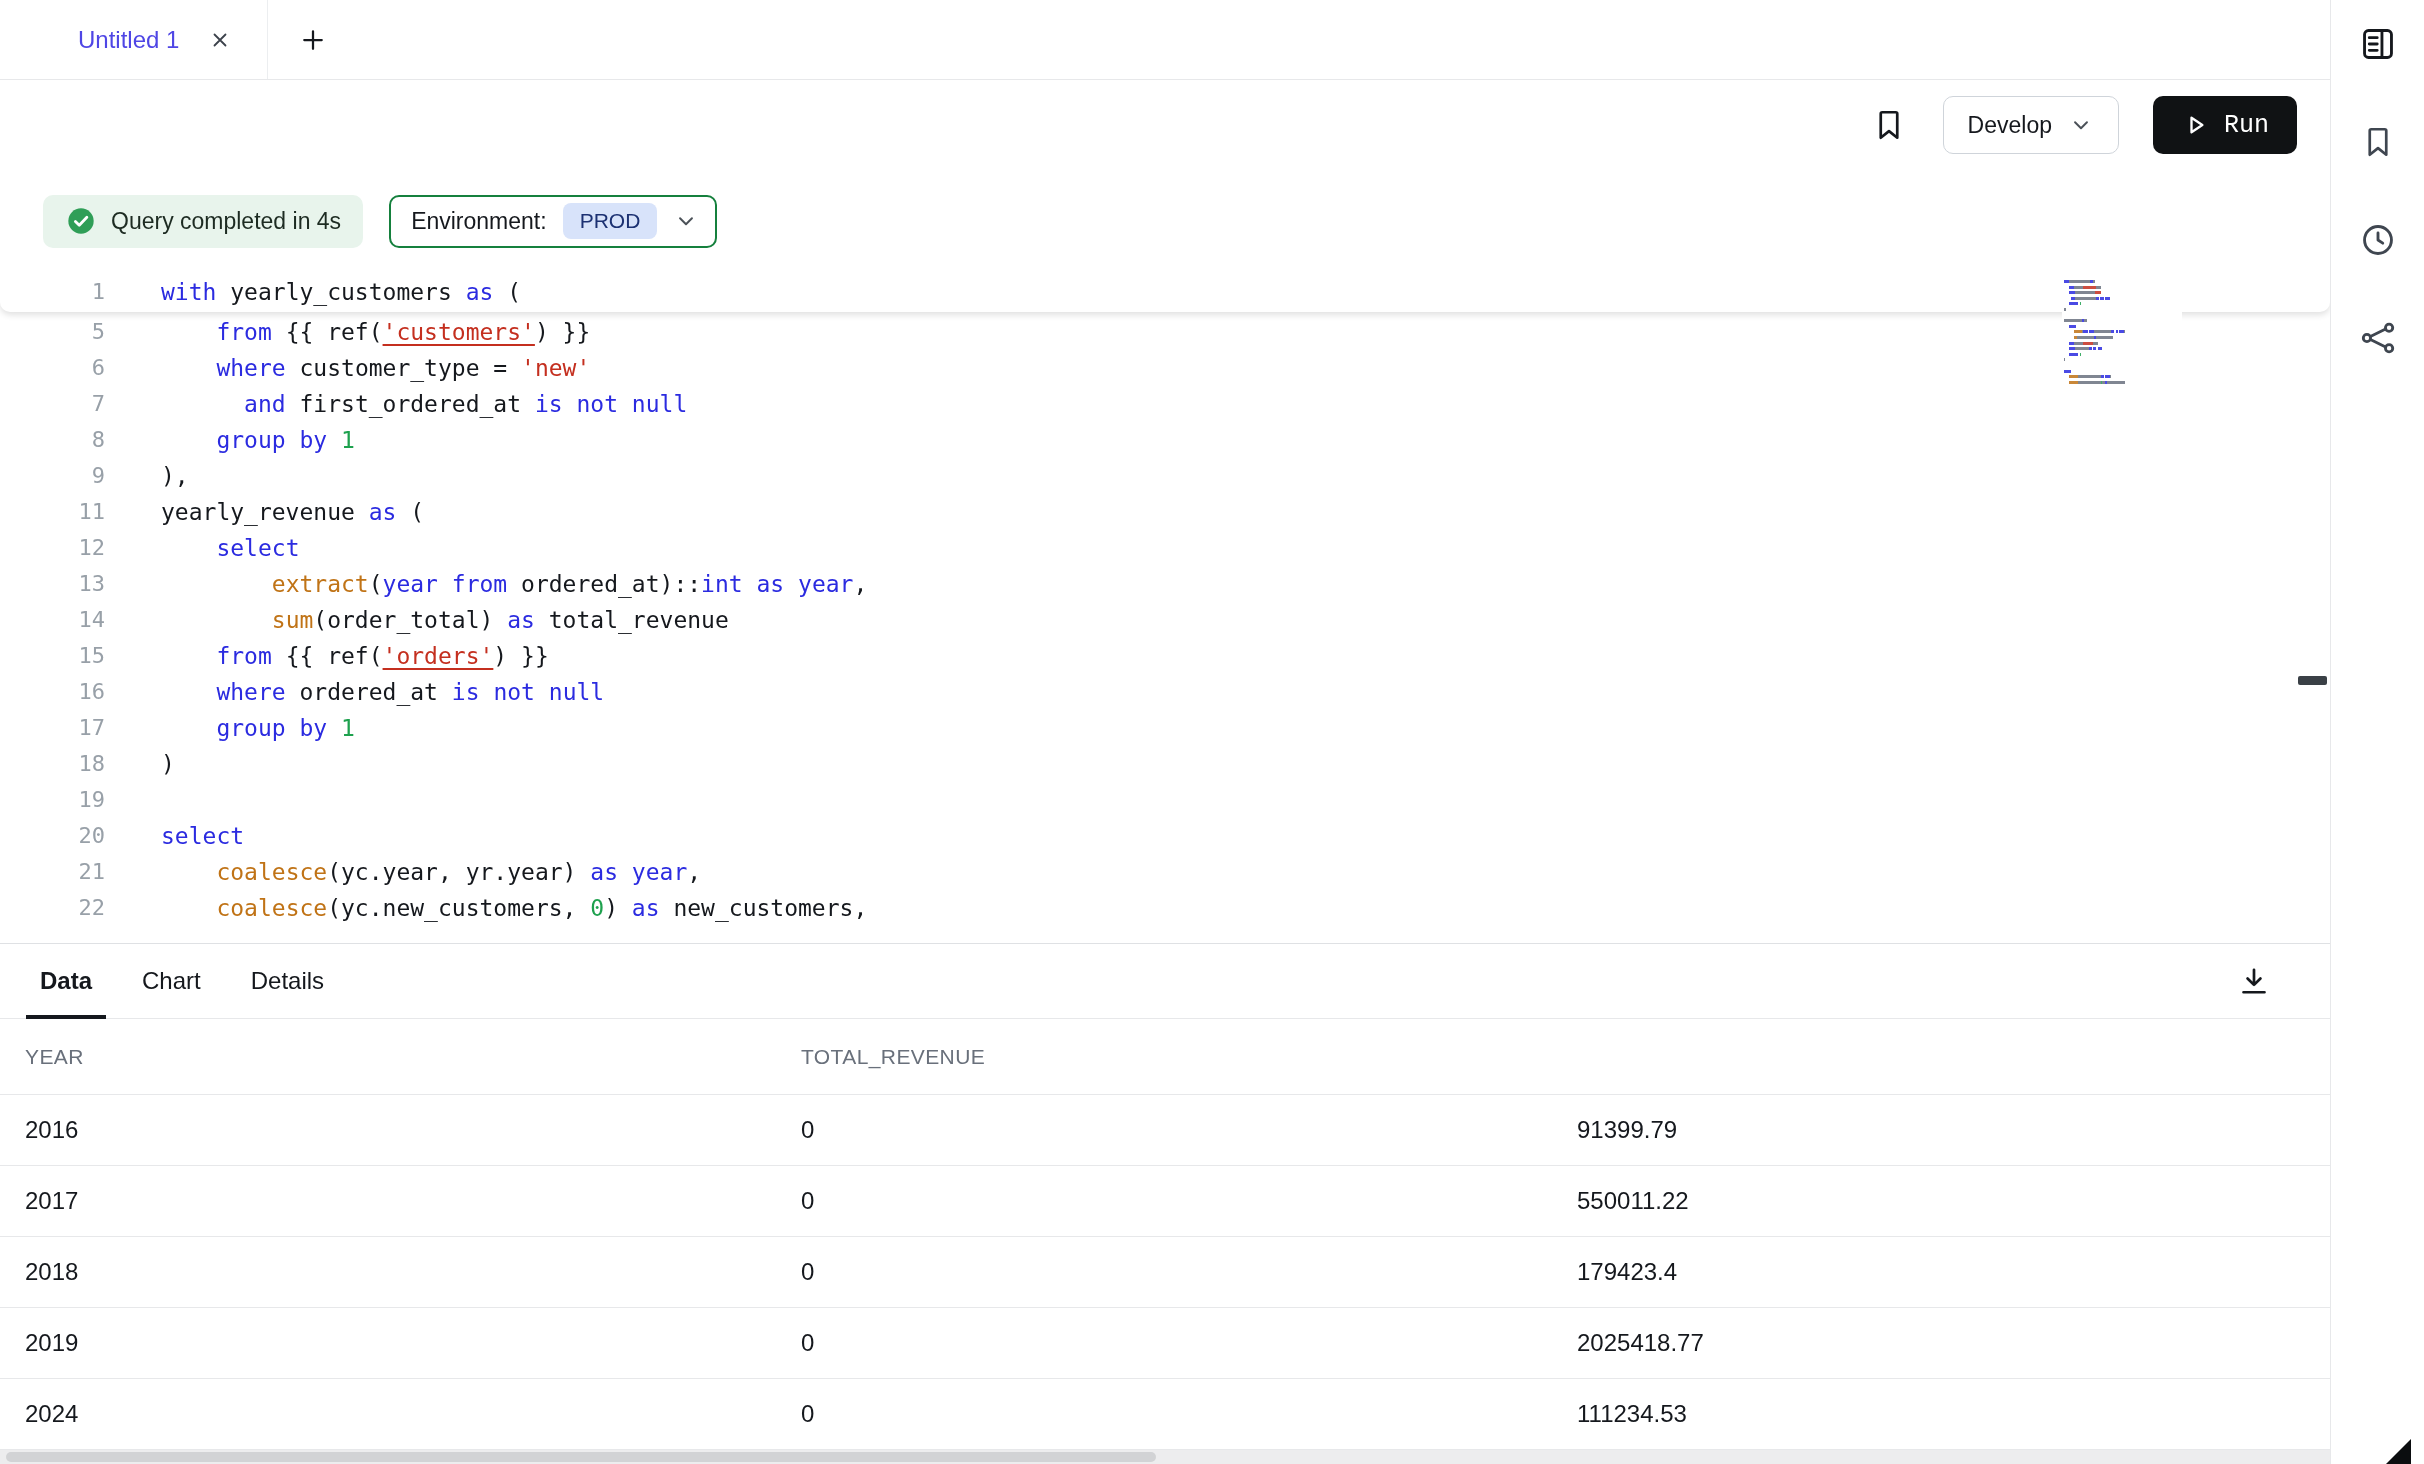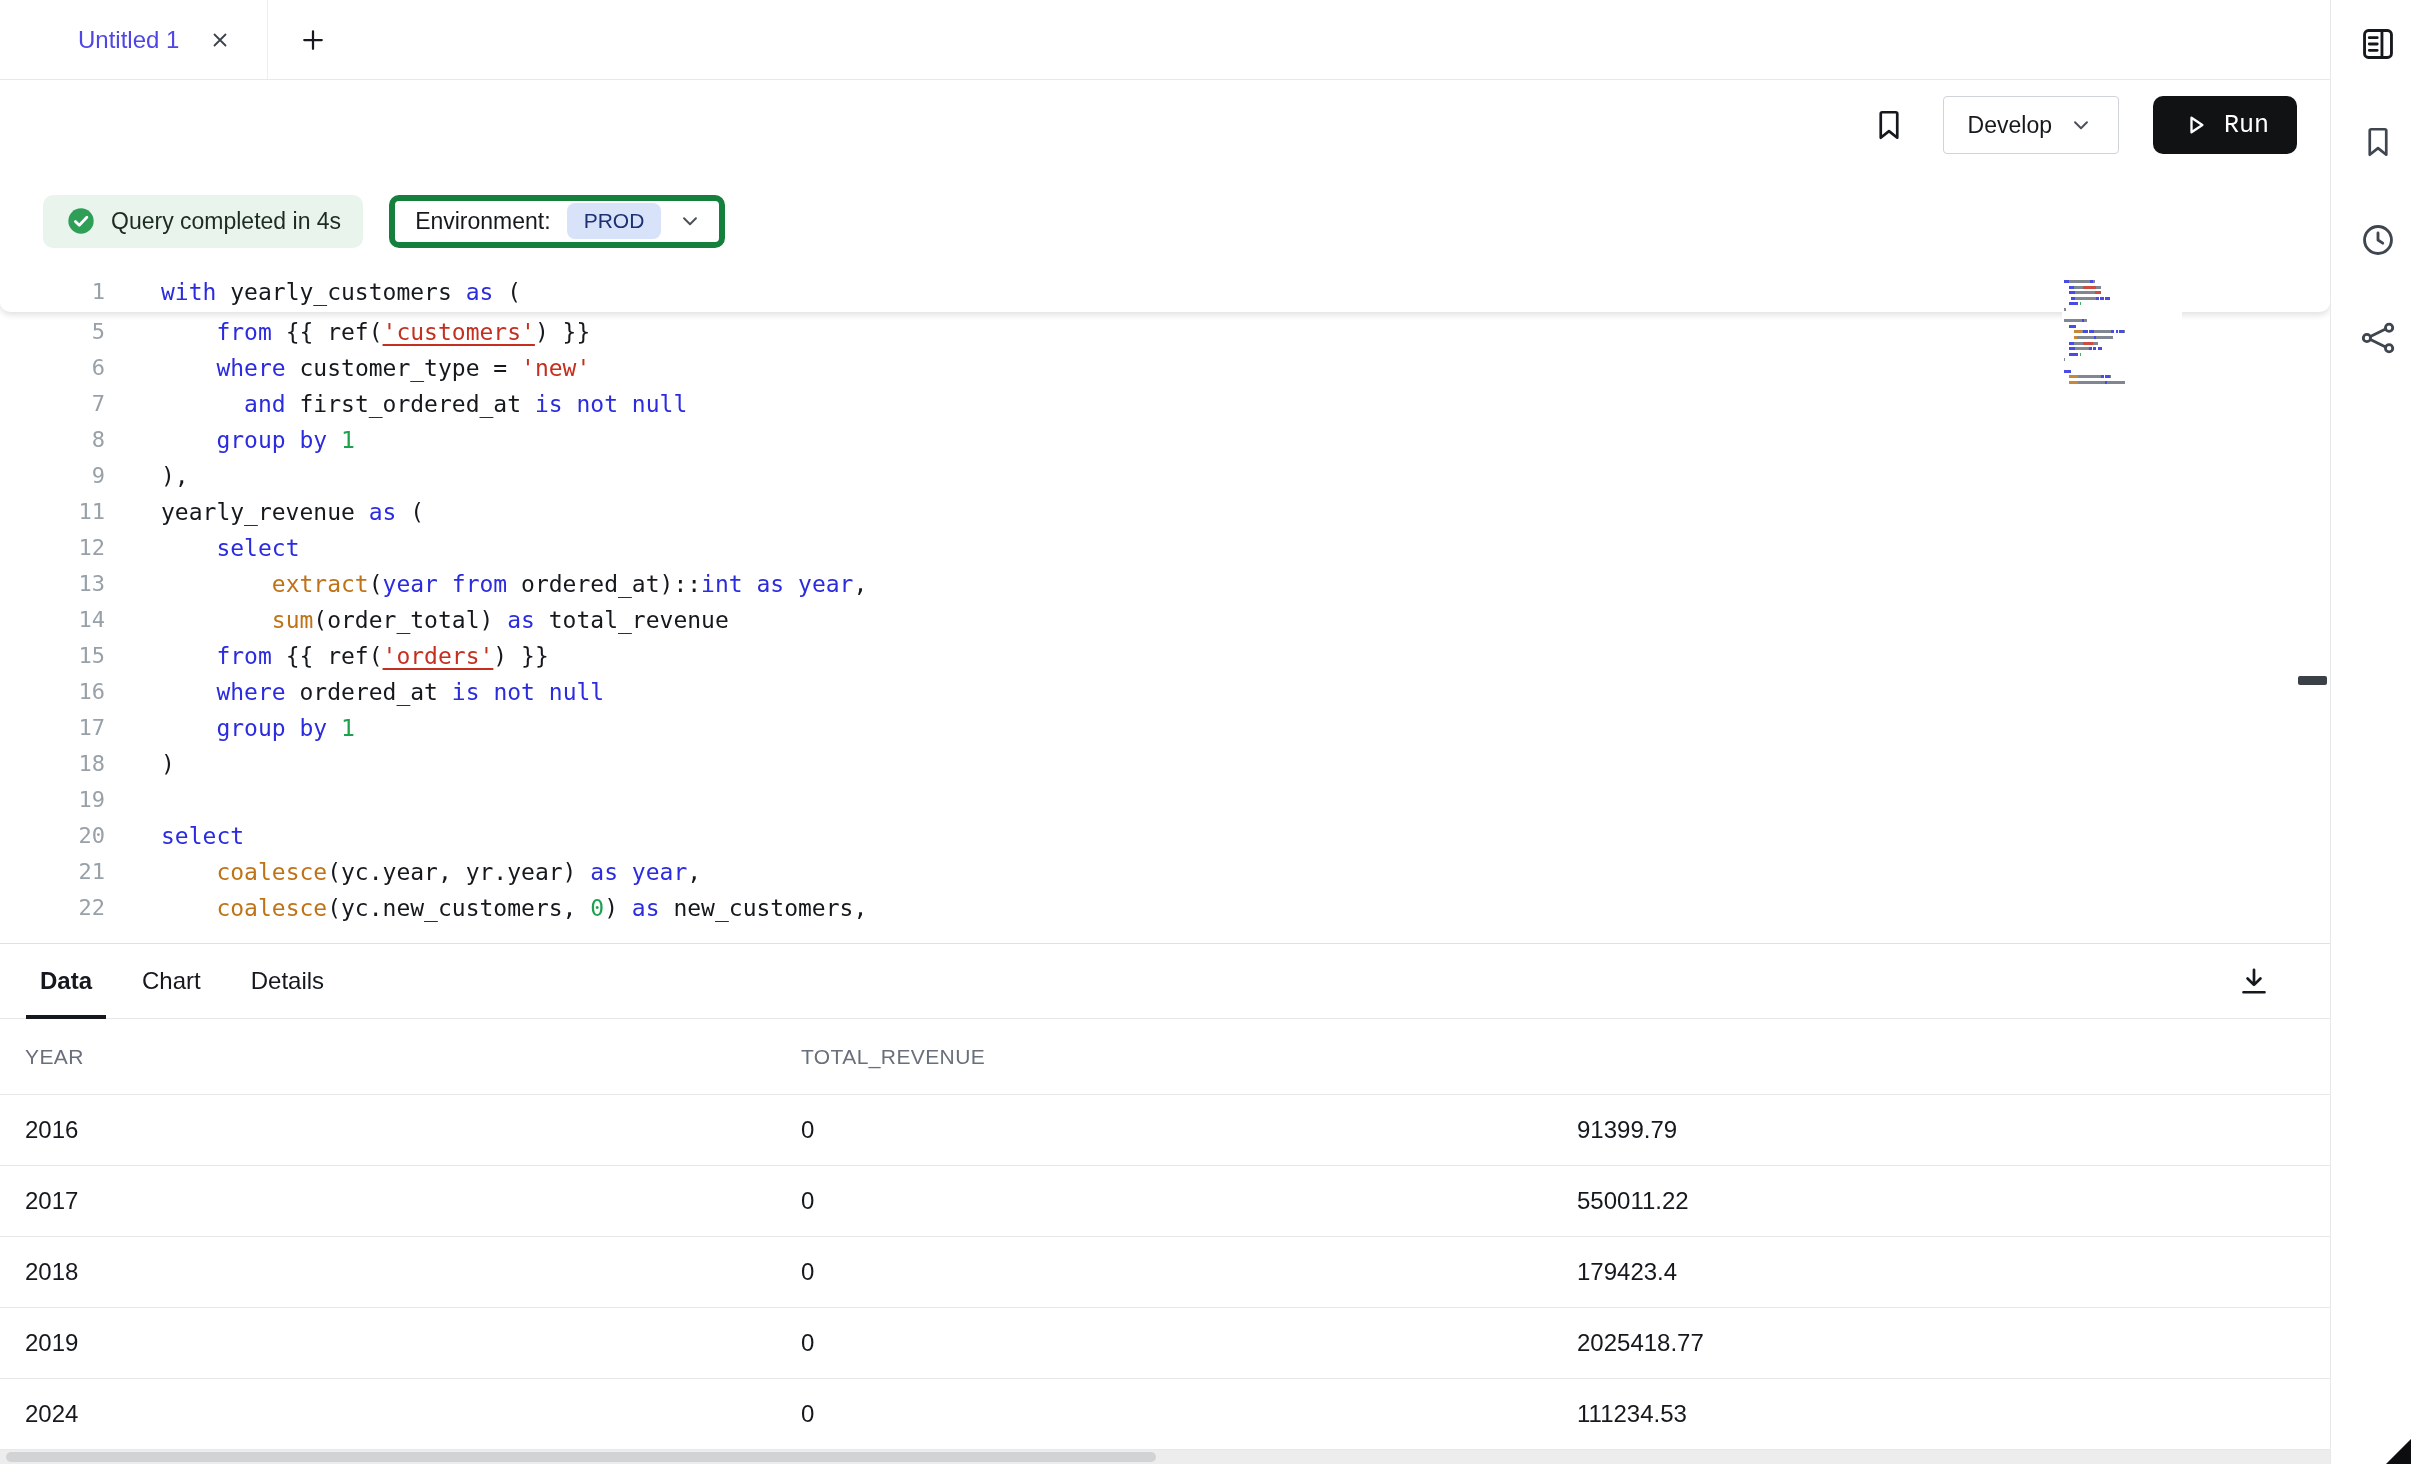--- a/index.html
+++ b/index.html
@@ -18,30 +18,30 @@
   .tab { height:100%; display:flex; align-items:center; gap:26px; padding:0 32px 0 51px;
          border-right:1px solid #eceef0; }
   .tab-label { color:#4f46e5; font-size:24px; }
   .tab-close { width:30px; height:30px; color:#3c424b; display:flex; align-items:center; justify-content:center; cursor:pointer; }
   .newtab { margin-left:26px; width:38px; height:38px; color:#15181d; display:flex; align-items:center; justify-content:center; cursor:pointer; }
 
   
   .toolbar { height:90px; flex:none; display:flex; align-items:center; justify-content:flex-end;
              gap:34px; padding-right:33px; }
   .bm-btn { width:40px; height:40px; color:#15181d; display:flex; align-items:center; justify-content:center; cursor:pointer; }
-  .develop-btn { height:58px; border:1px solid #cfd4da; border-radius:4px; background:#fff;
+  .develop-btn { height:58px; border:1px solid #cfd4da; border-radius:10px; background:#fff;
                  display:flex; align-items:center; gap:16px; padding:0 24px; font-size:23px; color:#15181d; cursor:pointer; }
   .run-btn { height:58px; border-radius:10px; background:#101214; color:#fff; border:none;
              display:flex; align-items:center; gap:15px; padding:0 28px; font-size:25px; cursor:pointer;font-family:Liberation Mono, monospace; }
 
   
   .statusrow { height:102px; flex:none; display:flex; align-items:center; gap:26px; padding-left:43px; }
   .status-pill { height:53px; background:#e8f4ec; border-radius:10px; display:flex; align-items:center;
                  gap:14px; padding:0 22px; font-size:23px; color:#1d2b22; }
-  .env-select { height:53px; border:6px solid #15803d; border-radius:10px; background:#fff;
+  .env-select { height:53px; border:2px solid #15803d; border-radius:10px; background:#fff;
                 display:flex; align-items:center; gap:16px; padding:0 16px 0 20px; font-size:23px; color:#15181d; cursor:pointer; }
   .env-pill { background:#d8e3fa; color:#1c3172; border-radius:8px; padding:6px 17px; font-size:21px; }
   .chev { width:26px; height:26px; color:#4b5158; }
 
   
   .editor { height:671px; flex:none; position:relative; overflow:hidden;
             font-family:"DejaVu Sans Mono", monospace; font-size:23px; }
   .line { display:flex; height:36px; line-height:36px; }
   .ln { width:105px; flex:none; text-align:right; color:#98a0a8; font-size:22px; }
   .code { white-space:pre; padding-left:56px; color:#15181d; }

